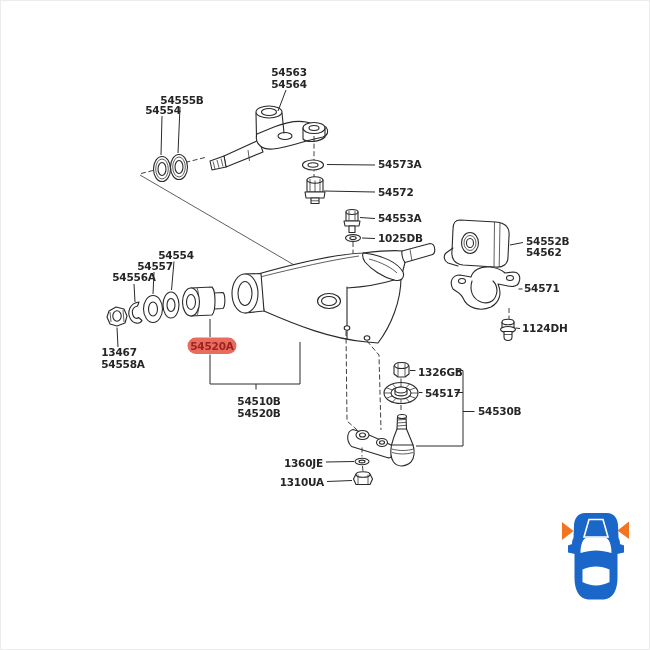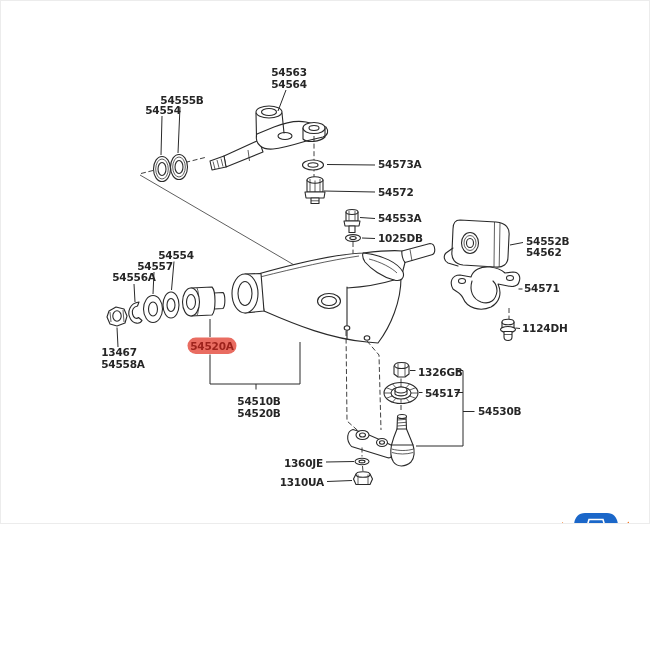--- a/index.html
+++ b/index.html
@@ -1,16 +1,16 @@
 <!DOCTYPE html>
 <html><head>
 <meta charset="utf-8">
 <style>
   html,body{margin:0;padding:0;background:#fff;}
-  .stage{position:relative;width:650px;height:524px;background:#ffffff;
+  .stage{position:relative;width:650px;height:650px;background:#ffffff;
          border:1px solid #ececec;box-sizing:border-box;overflow:hidden;
          font-family:"DejaVu Sans",sans-serif;}
   svg{position:absolute;left:0;top:0;}
   .ln{stroke:#2a2a2a;stroke-width:1.1;fill:none;stroke-linecap:round;stroke-linejoin:round;}
   .fw{stroke:#2a2a2a;stroke-width:1.1;fill:#ffffff;stroke-linejoin:round;}
   .thin{stroke:#2a2a2a;stroke-width:0.75;fill:none;}
   .ldr{stroke:#2a2a2a;stroke-width:1;fill:none;}
   .dash{stroke:#2a2a2a;stroke-width:0.9;fill:none;stroke-dasharray:5 2.6;}
   .lbl{font-family:"DejaVu Sans",sans-serif;font-size:10.5px;font-weight:700;
        fill:#262626;letter-spacing:-0.2px;}

